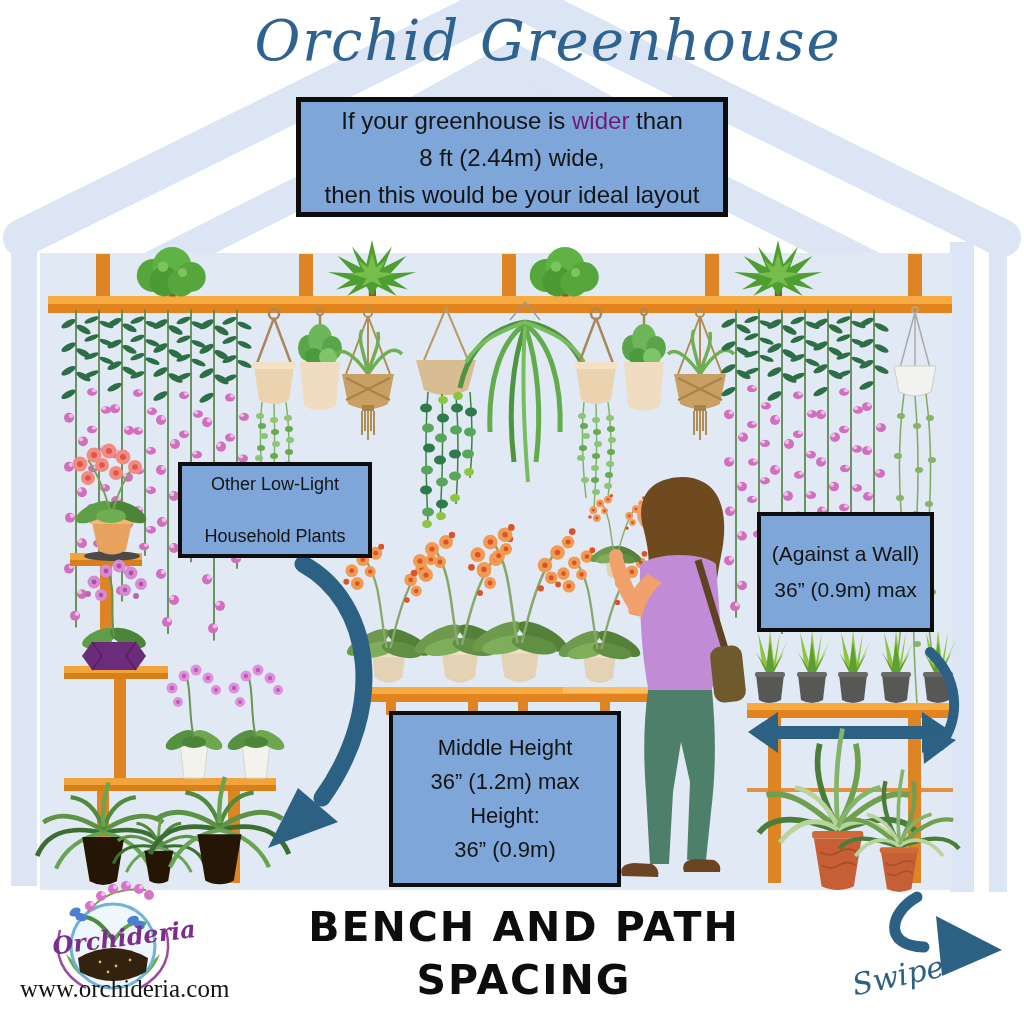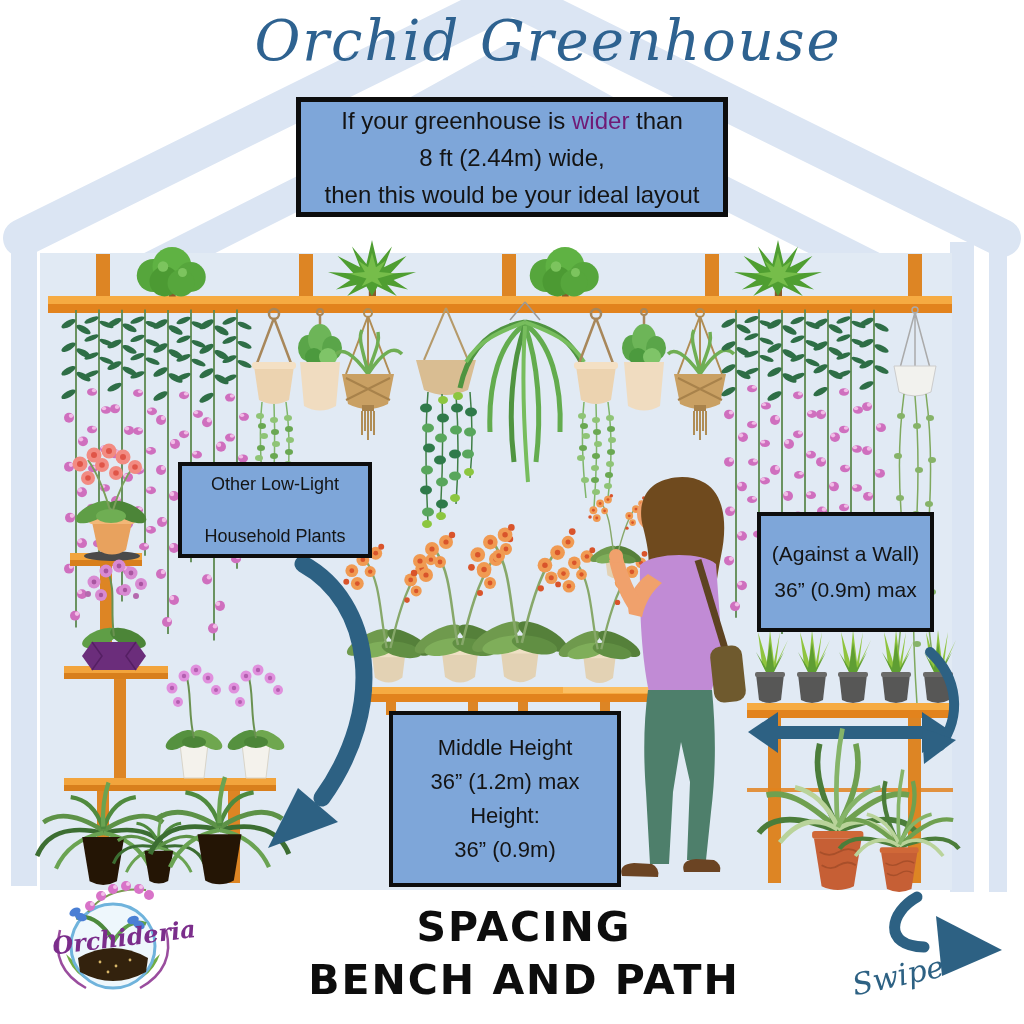--- a/index.html
+++ b/index.html
@@ -566,20 +566,21 @@
   </div>
 
   <div class="callout middle-box">
     <div>Middle Height</div>
     <div>36” (1.2m) max</div>
     <div>Height:</div>
     <div>36” (0.9m)</div>
   </div>
 
   <div class="footer-heading">
+    <div>BENCH AND PATH</div>
     <div>SPACING</div>
-    <div>BENCH AND PATH</div>
   </div>
 
   <div class="brand-name">Orchideria</div>
+  <div class="website">www.orchideria.com</div>
   <div class="swipe-label">Swipe</div>
 
 </div>
 
 </body></html>

